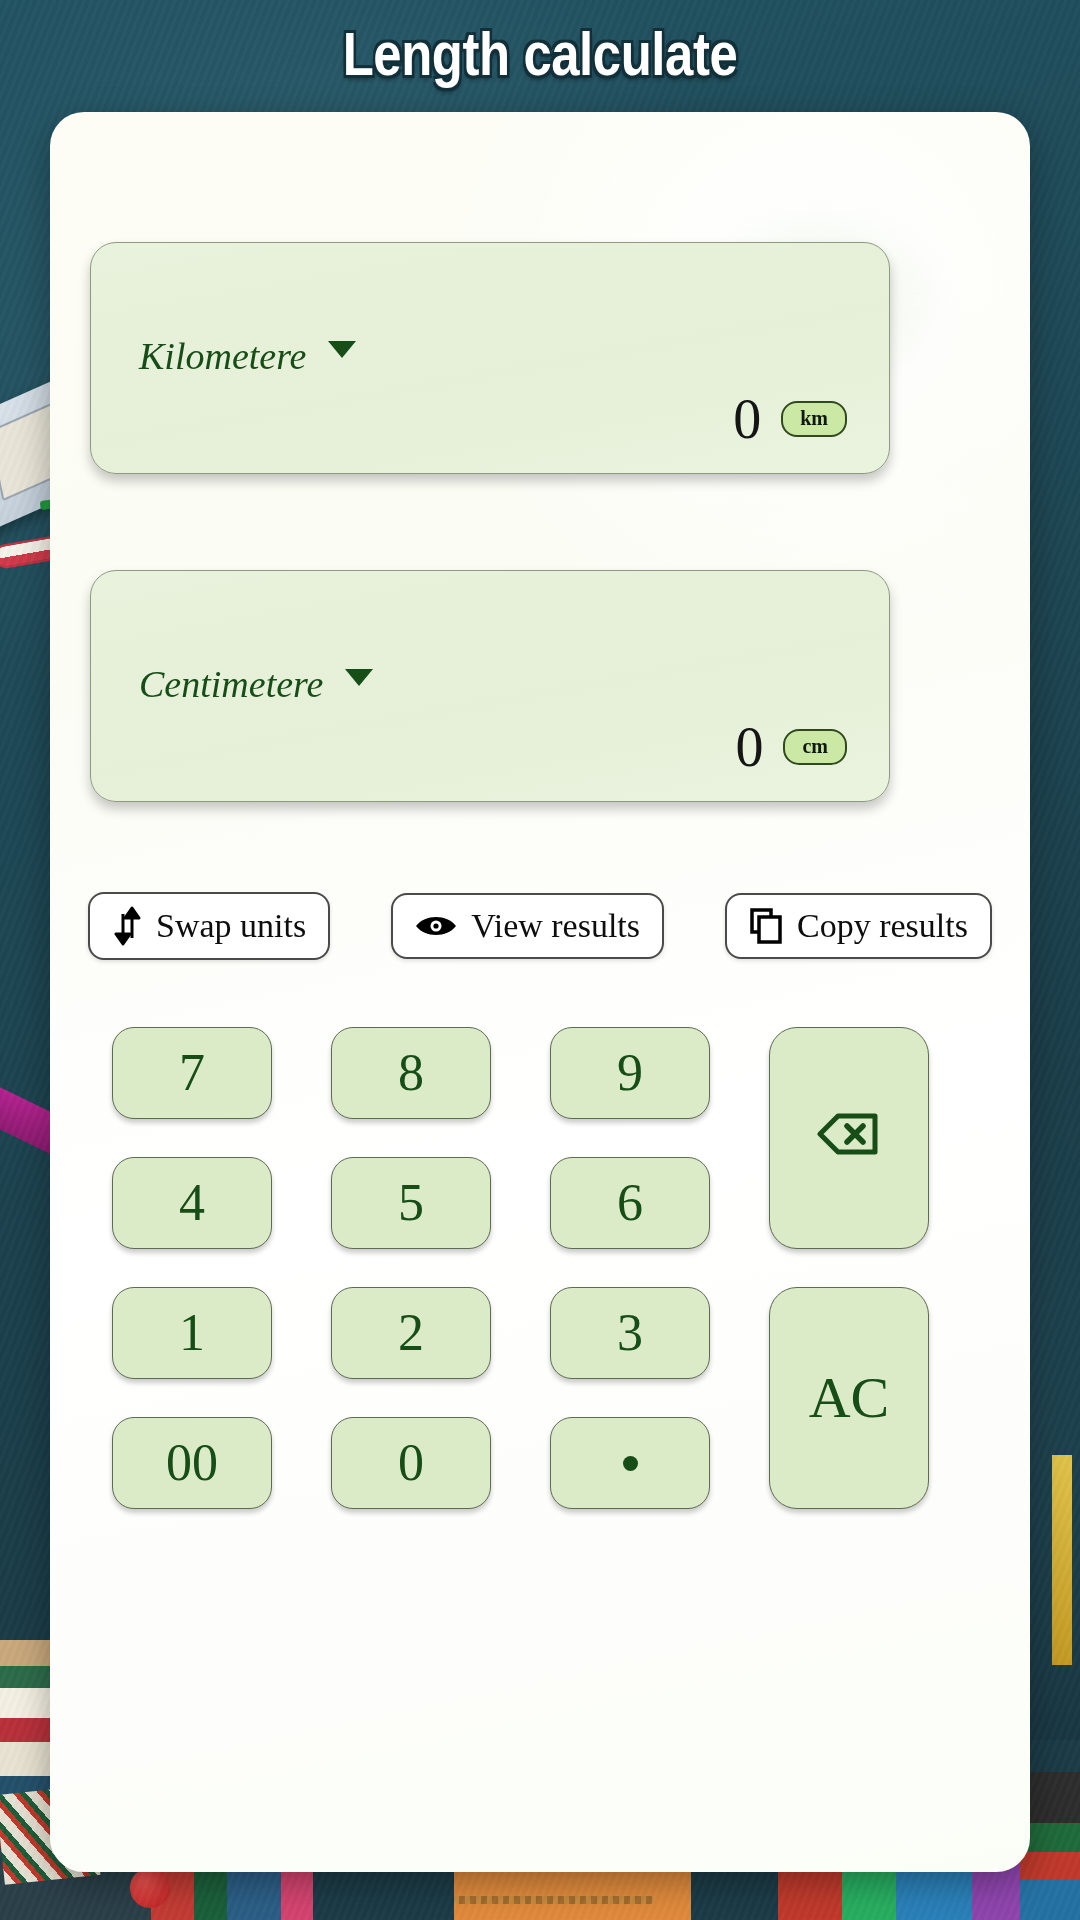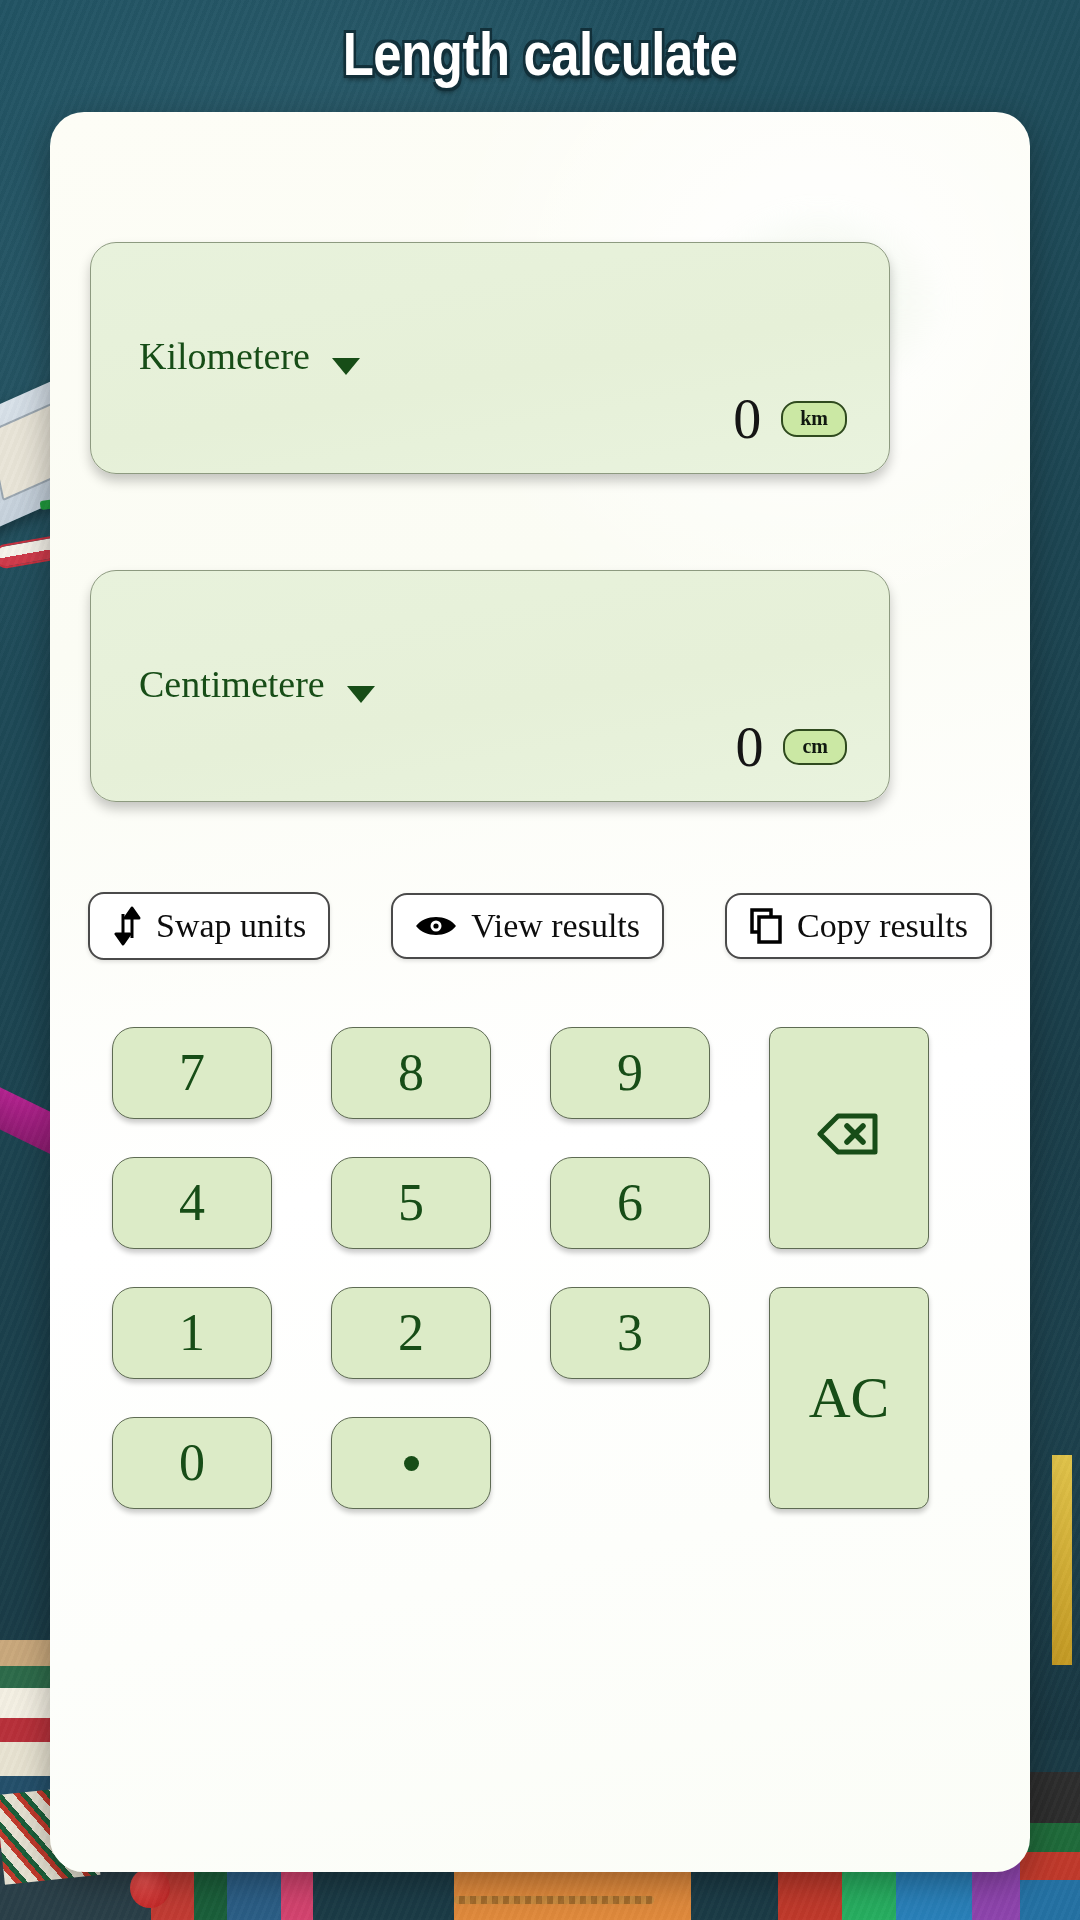--- a/index.html
+++ b/index.html
@@ -207,25 +207,26 @@
     border: 1px solid #8d9a80;
     box-shadow: 0 7px 12px rgba(0,0,0,.22);
   }
   #card-from { top: 130px; }
   #card-to   { top: 458px; }
 
   .unit-select {
     position: absolute;
     left: 48px; top: 94px;
     display: flex;
-    align-items: flex-end;
+    align-items: flex-start;
     gap: 22px;
     color: #174d17;
     font-size: 38px;
     line-height: 1;
+    font-style: italic;
   }
   .caret {
     width: 0; height: 0;
     border-left: 14px solid transparent;
     border-right: 14px solid transparent;
     border-top: 17px solid #174d17;
     margin-top: 4px;
   }
 
   .unit-value-row {
@@ -292,21 +293,21 @@
     border: 1.5px solid #5e6b53;
     border-radius: 22px;
     display: flex;
     align-items: center;
     justify-content: center;
     font-size: 52px;
     color: #174d17;
     box-shadow: 0 4px 5px rgba(0,0,0,.2);
     line-height: 1;
   }
-  .key.tall { grid-row: span 2; border-radius: 12px; }
+  .key.tall { grid-row: span 2; border-radius: 28px; }
   .key.dot-key span {
     width: 15px; height: 15px;
     background: #174d17;
     border-radius: 50%;
     display: block;
   }
   .key.ac { font-size: 58px; }
 </style>
 </head>
 <body>
@@ -434,20 +435,23 @@
       </div>
     <div class="key">
         <span>3</span>
       </div>
 
     <div class="key tall ac">
         <span>AC</span>
       </div>
 
     <div class="key">
+        <span>00</span>
+      </div>
+    <div class="key">
         <span>0</span>
       </div>
     <div class="key dot-key">
         <span></span>
       </div>
   </div>
 
 </div>
 
 </body></html>

